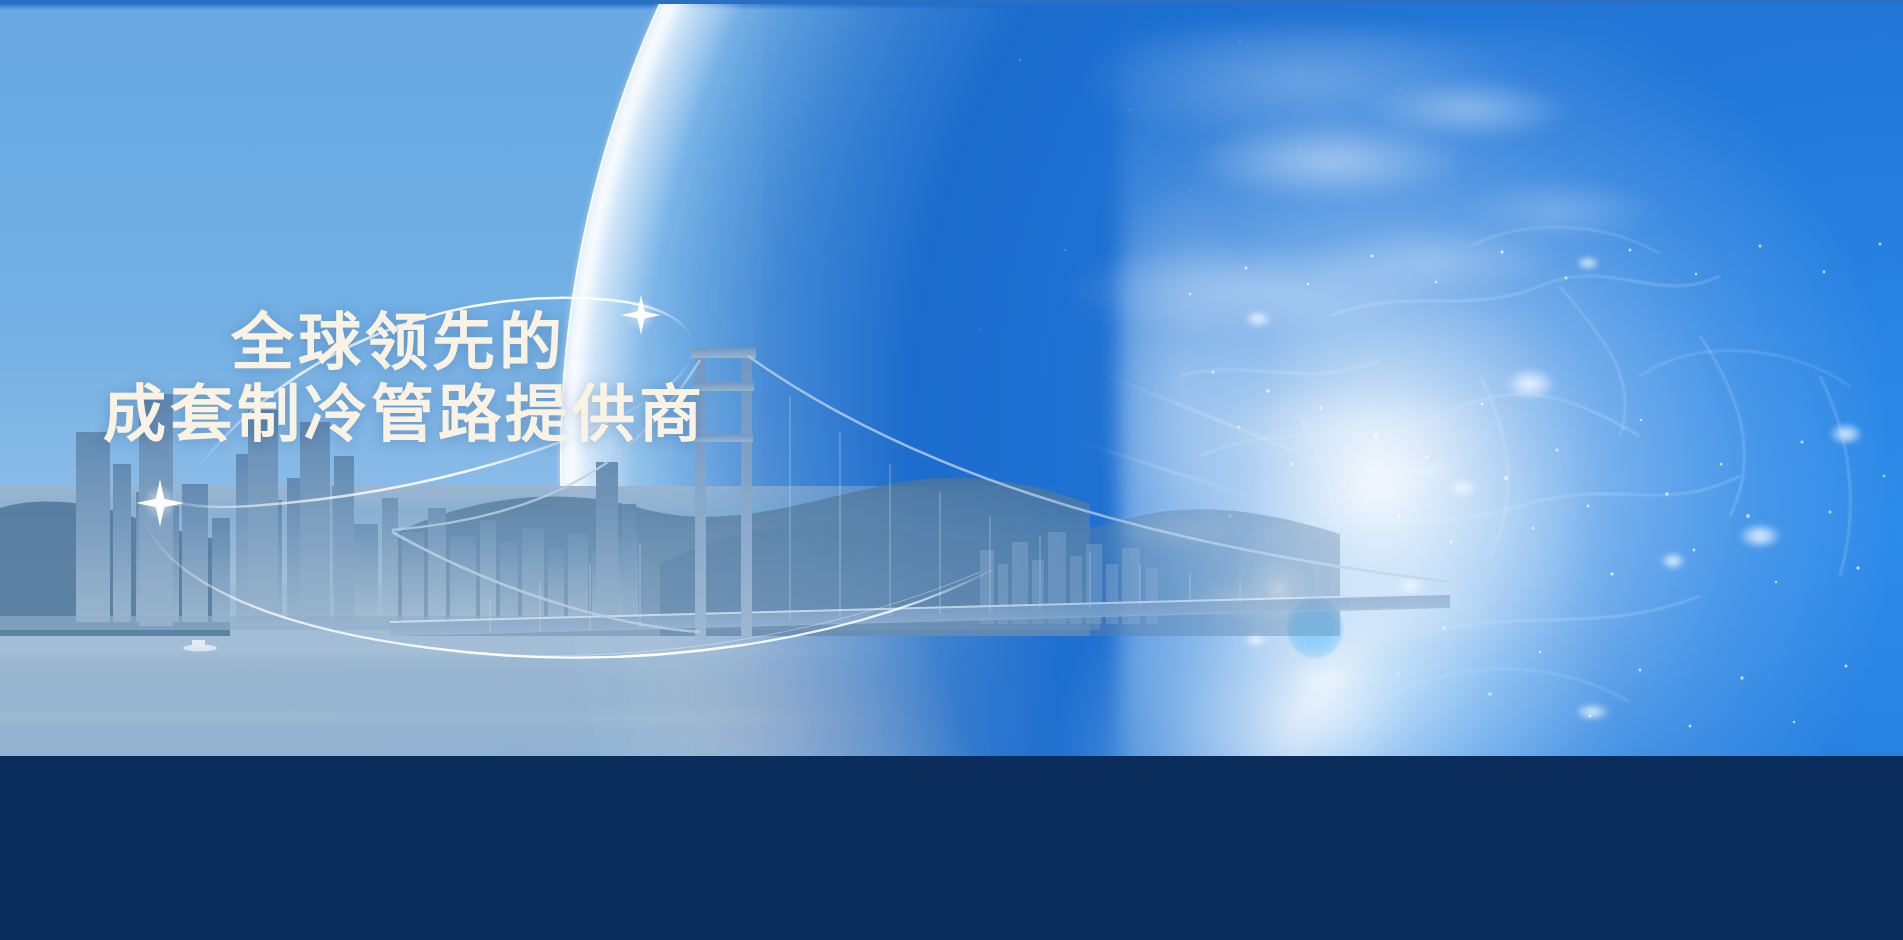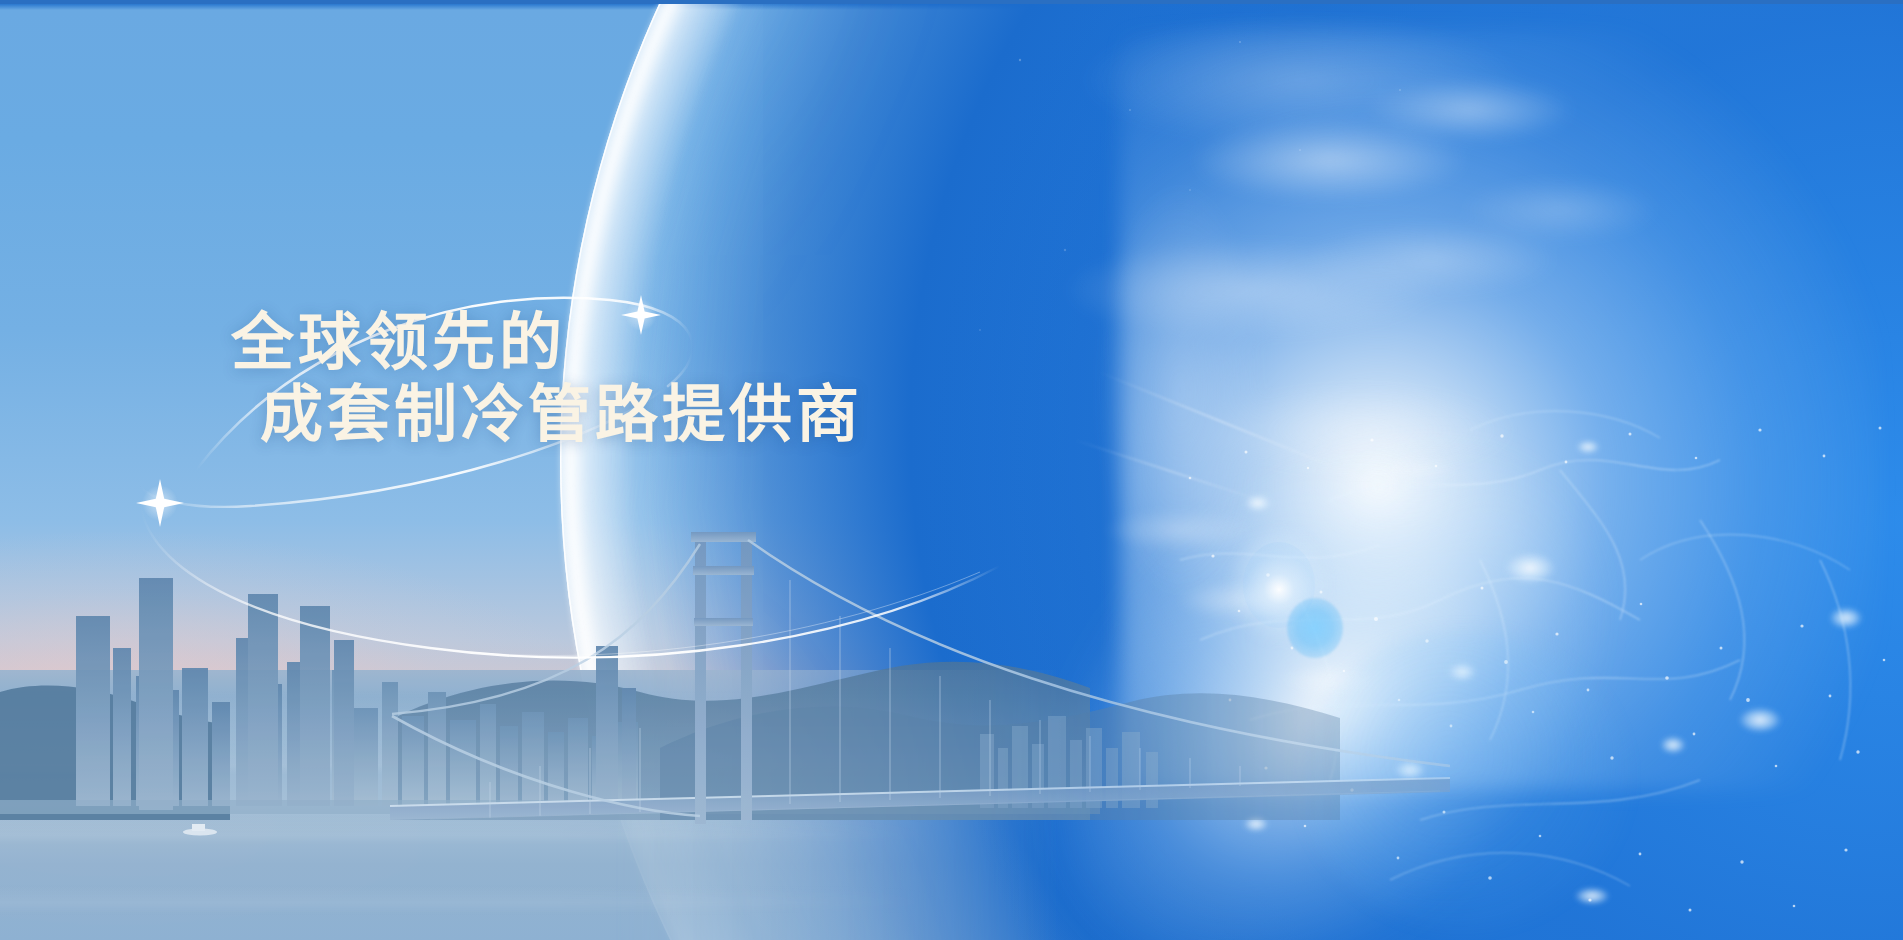--- a/index.html
+++ b/index.html
@@ -2,21 +2,21 @@
 <html lang="zh-CN"><head>
 <meta charset="utf-8">
 <title>Hero Banner</title>
 <style>
   html,body{margin:0;padding:0;background:#0b2d5c;}
   *{box-sizing:border-box;}
 
   #stage{
     position:relative;
     width:1903px;
-    height:940px;
+    height:756px;
     overflow:hidden;
     font-family:"Liberation Sans","DejaVu Sans",sans-serif;
     background:#6d28d9;
   }
 
   
   .layer{position:absolute;inset:0;pointer-events:none;}
 
   #sky{
     background:
@@ -219,21 +219,21 @@
   .hl-line{
     font-size:63px;
     line-height:72px;
     font-weight:700;
     letter-spacing:4px;
     color:#faf3e4;
     white-space:nowrap;
     text-shadow:0 2px 14px rgba(20,70,130,.28);
   }
   #hl-1{margin-left:128px;}
-  #hl-2{margin-left:0px;text-align:right;}
+  #hl-2{margin-left:0px;}
 
   
   #topband{
     position:absolute;left:0;top:0;width:100%;height:4px;
     background:#2a6fc2;
   }
 
   
   #specks{opacity:.5;}
 </style>

